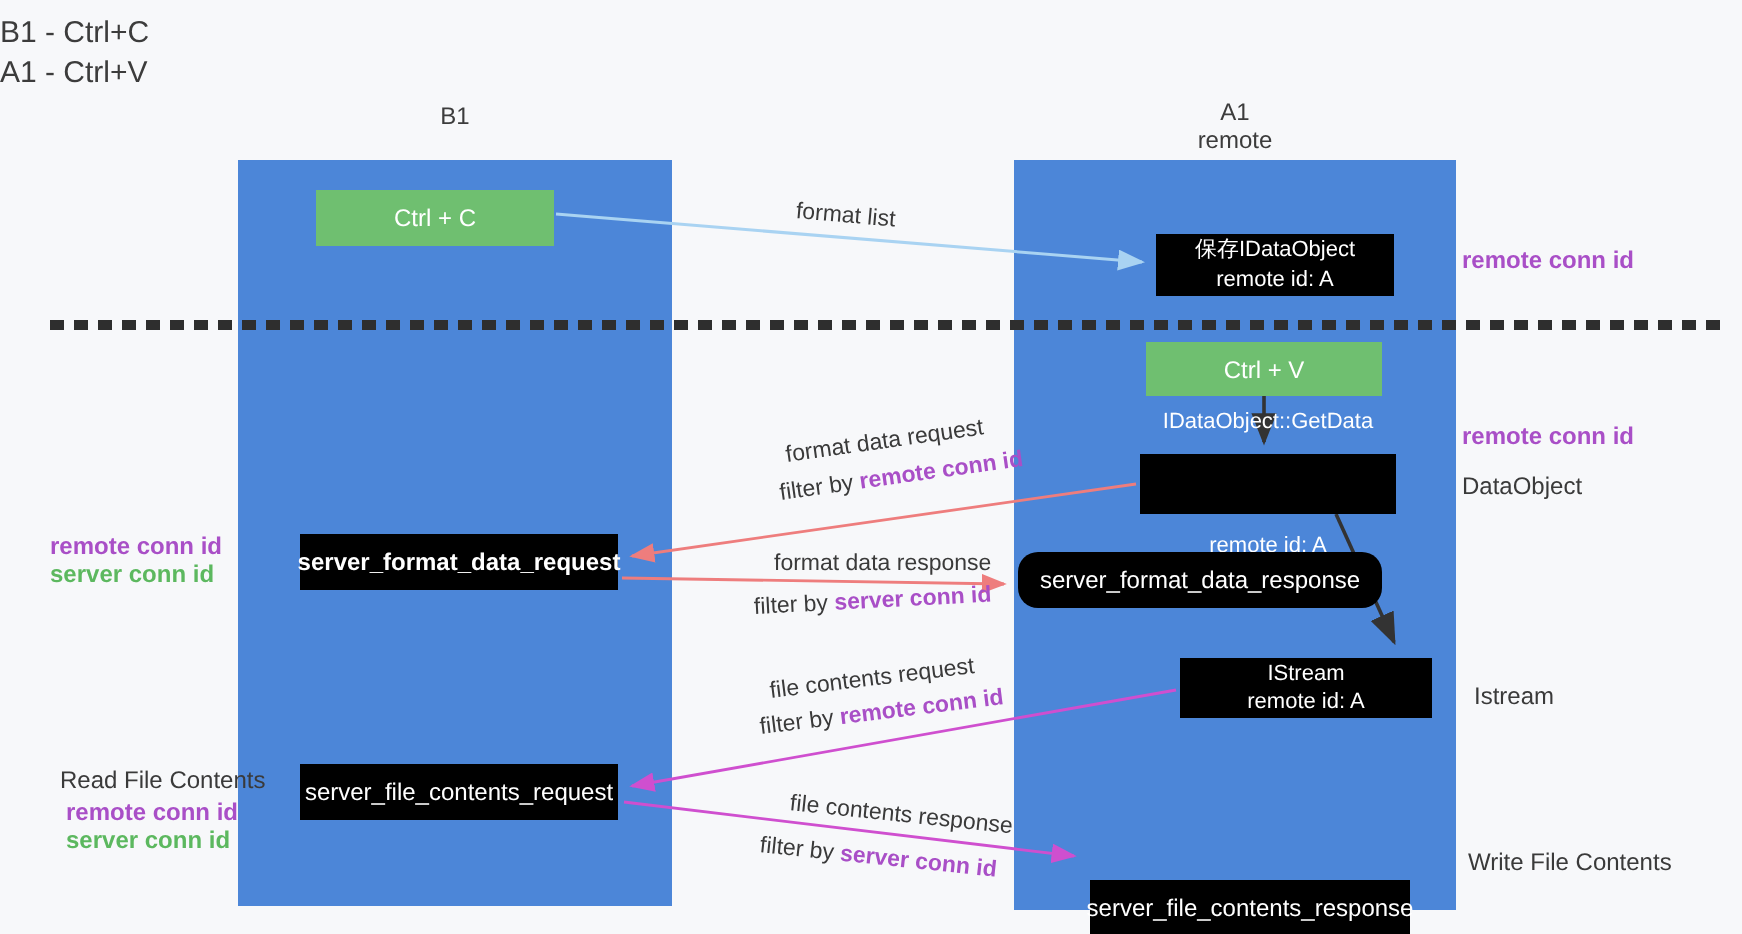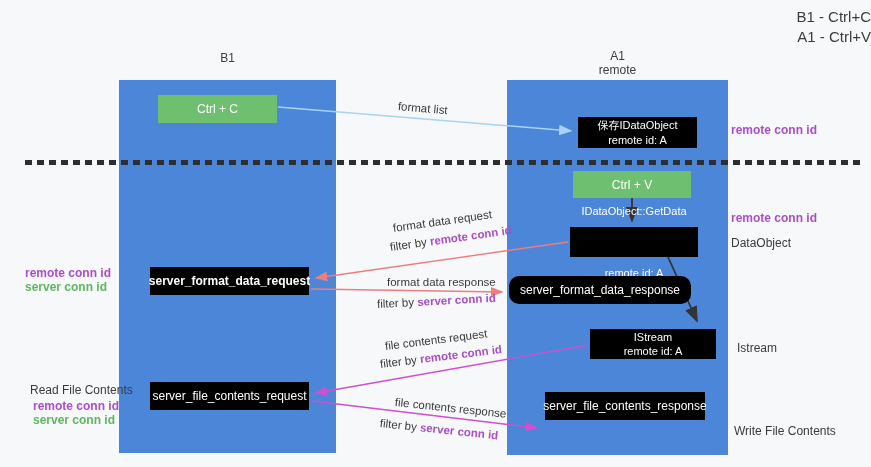--- a/index.html
+++ b/index.html
@@ -1,19 +1,19 @@
 <!DOCTYPE html>
 <html><head>
 <meta charset="utf-8">
 <style>
   html,body{margin:0;padding:0;}
   body{font-family:"Liberation Sans",sans-serif;background:#f7f8fa;}
   .stage{position:relative;width:871px;height:467px;background:#f7f8fa;overflow:hidden;}
   .abs{position:absolute;}
-  .title{left:0;right:0;top:7px;text-align:right;font-size:15px;color:#3c3c3c;line-height:1.35;}
+  .title{left:0;right:0;top:7px;text-align:left;font-size:15px;color:#3c3c3c;line-height:1.35;}
   .col-header{text-align:center;font-size:12px;color:#3c3c3c;line-height:1.2;}
   .column{background:#4c86d8;}
   .dashline{top:160px;left:25px;width:838px;height:5px;
     background:repeating-linear-gradient(to right,#2e2e2e 0 7px,transparent 7px 12px);z-index:3;}
   .box{display:flex;align-items:center;justify-content:center;flex-direction:column;
     color:#ffffff;text-align:center;z-index:5;}
   .box.green{background:#6fbf70;font-size:12px;}
   .box.orange{background:#000000;font-size:12px;}
   .box .l2{font-size:11px;line-height:1.3;}
   svg.arrows{position:absolute;left:0;top:0;z-index:4;pointer-events:none;}
@@ -92,21 +92,21 @@
     <span class="l2">IDataObject::GetData</span>
     <span class="l2">remote id: A</span>
   </div>
   <div class="abs box orange" style="left:509px;top:276px;width:182px;height:28px;border-radius:10px;">
     <span>server_format_data_response</span>
   </div>
   <div class="abs box orange" style="left:590px;top:329px;width:126px;height:30px;">
     <span class="l2">IStream</span>
     <span class="l2">remote id: A</span>
   </div>
-  <div class="abs box orange" style="left:545px;top:392px;width:160px;height:28px;">
+  <div class="abs box orange" style="left:545px;top:440px;width:160px;height:28px;">
     <span>server_file_contents_response</span>
   </div>
 
   <div class="abs lbl" style="left:398px;top:100px;transform:rotate(5deg);">format list</div>
 
   <div class="abs lbl" style="left:393px;top:222px;transform:rotate(-8deg);">format data request</div>
   <div class="abs lbl" style="left:390px;top:241px;transform:rotate(-8deg);">
     <span class="blacktx">filter by</span>
     <span class="purple">remote conn id</span>
   </div>

